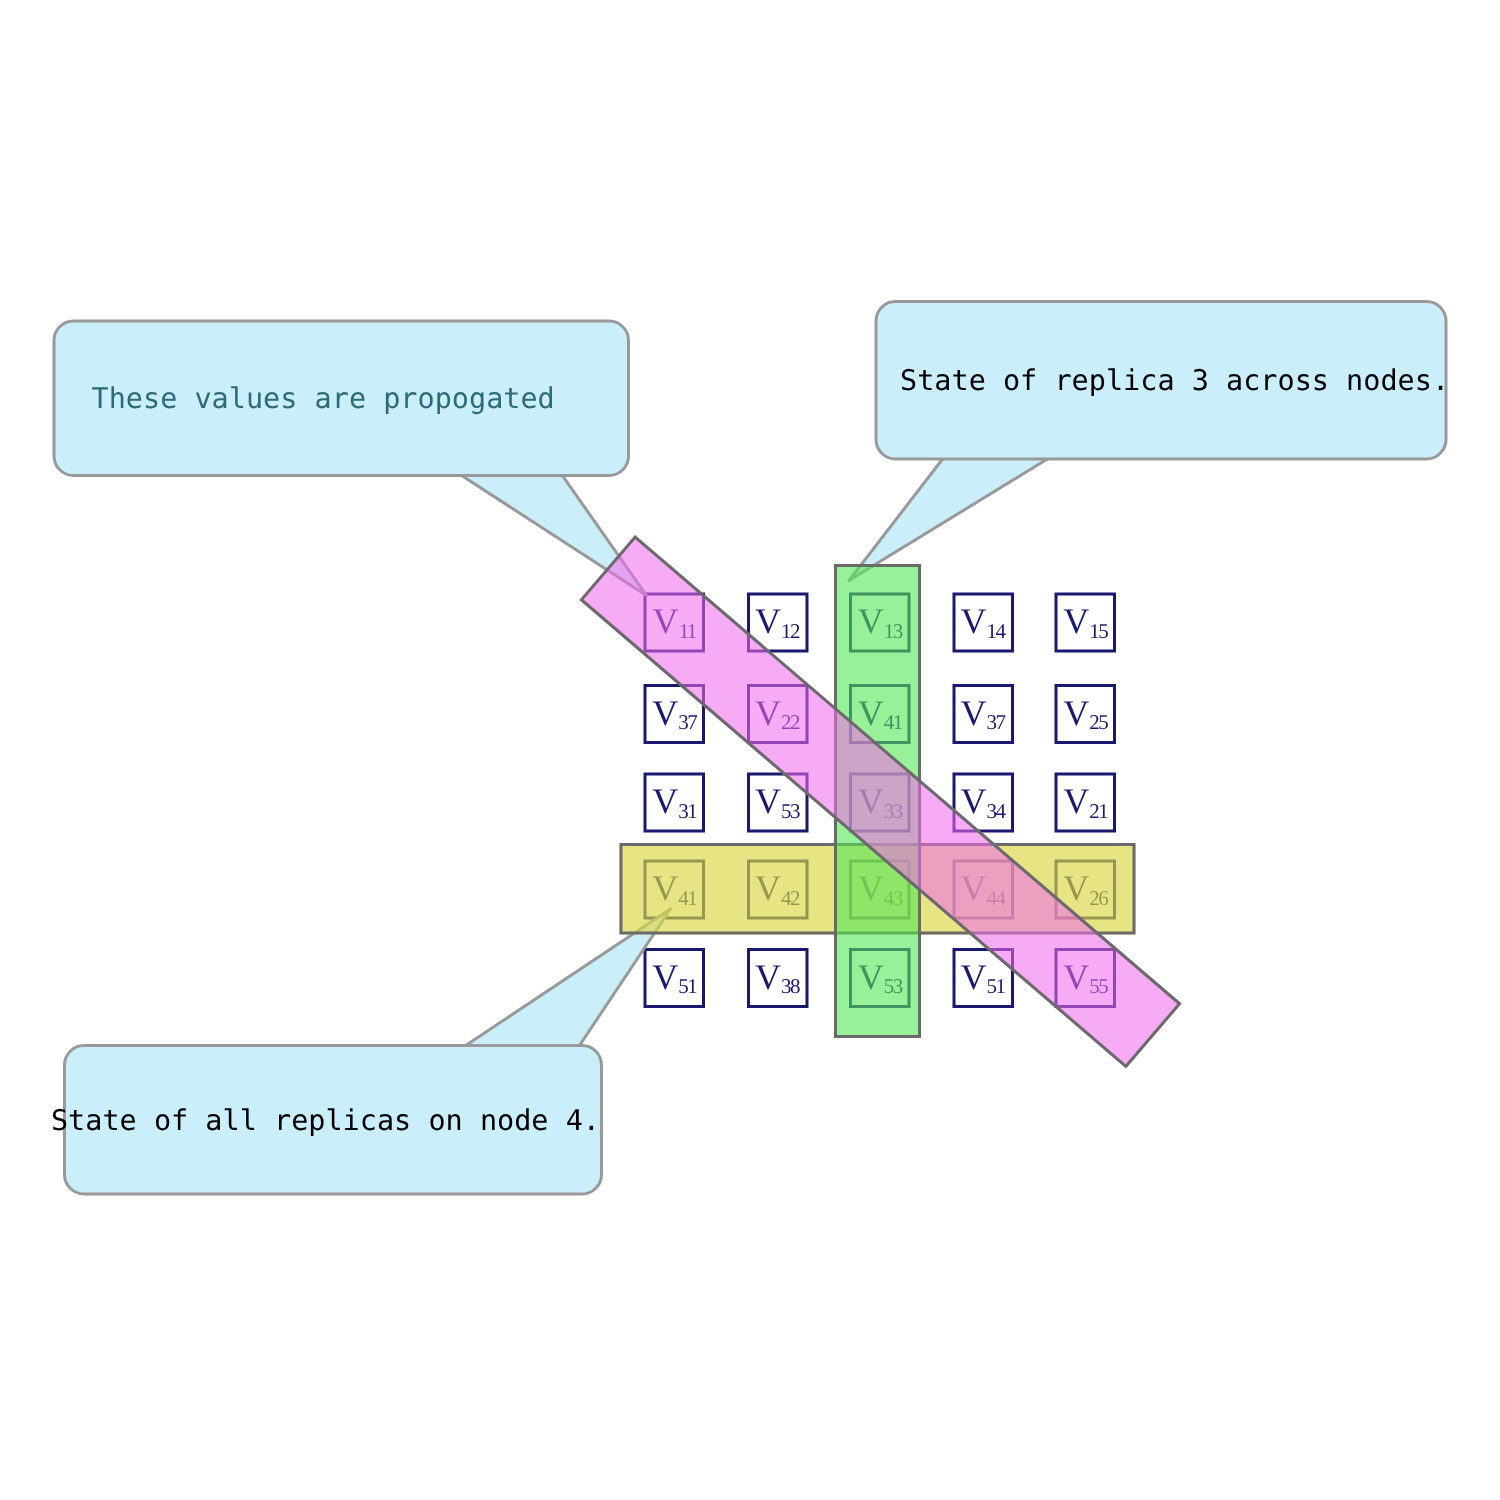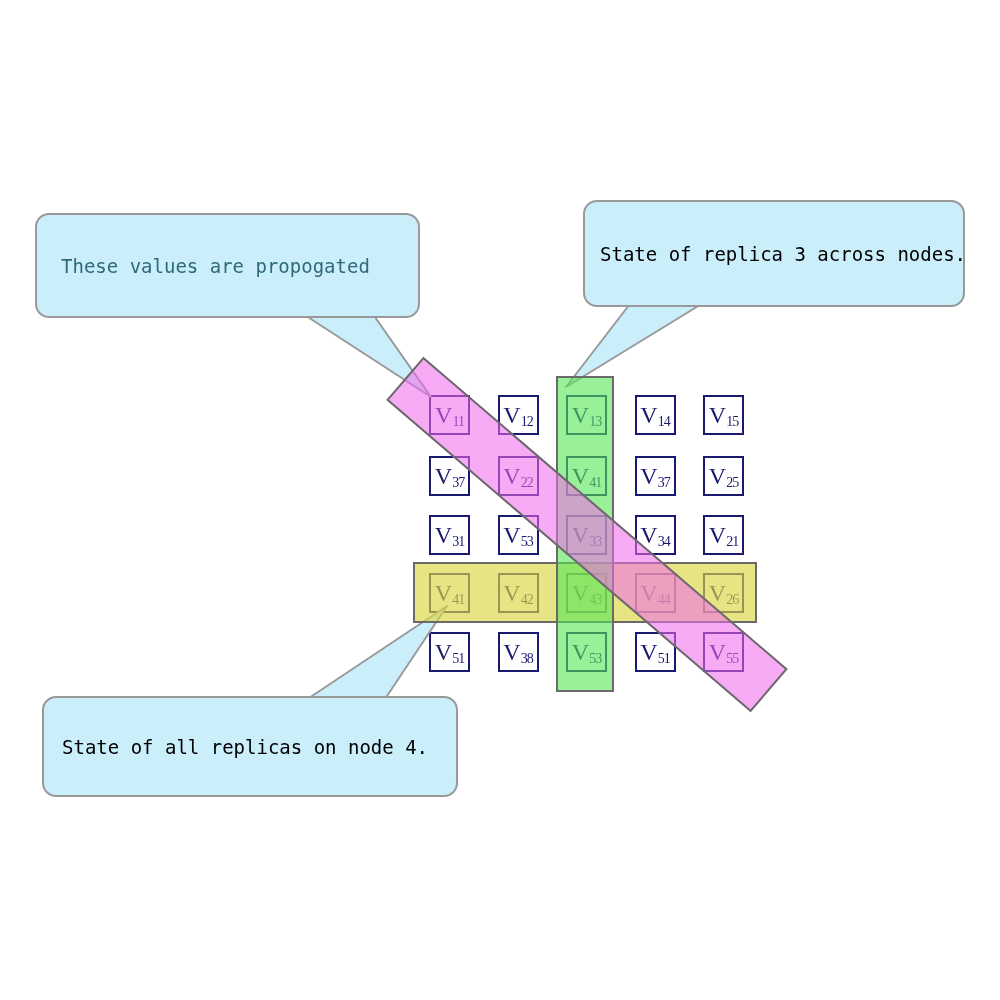--- a/index.html
+++ b/index.html
@@ -26,21 +26,21 @@
     flex-direction: column;
     justify-content: center;
     box-sizing: border-box;
     font-size: 19px;
     line-height: 26px;
     z-index: 5;
     white-space: nowrap;
   }
   #callout-gossip  { left: 35px;  top: 213px; width: 385px; height: 105px; padding-left: 24px; }
   #callout-replica { left: 583px; top: 200px; width: 382px; height: 107px; padding-left: 15px; }
-  #callout-node4   { left: 42px;  top: 696px; width: 416px; height: 101px; padding-left: 18px; }
+  #callout-node4   { left: 42px;  top: 696px; width: 360px; height: 101px; padding-left: 18px; align-items: flex-end; }
 
   
   #tails {
     position: absolute;
     left: 0; top: 0;
     width: 1000px; height: 1000px;
     z-index: 4;
     pointer-events: none;
   }
   #tails polygon {

